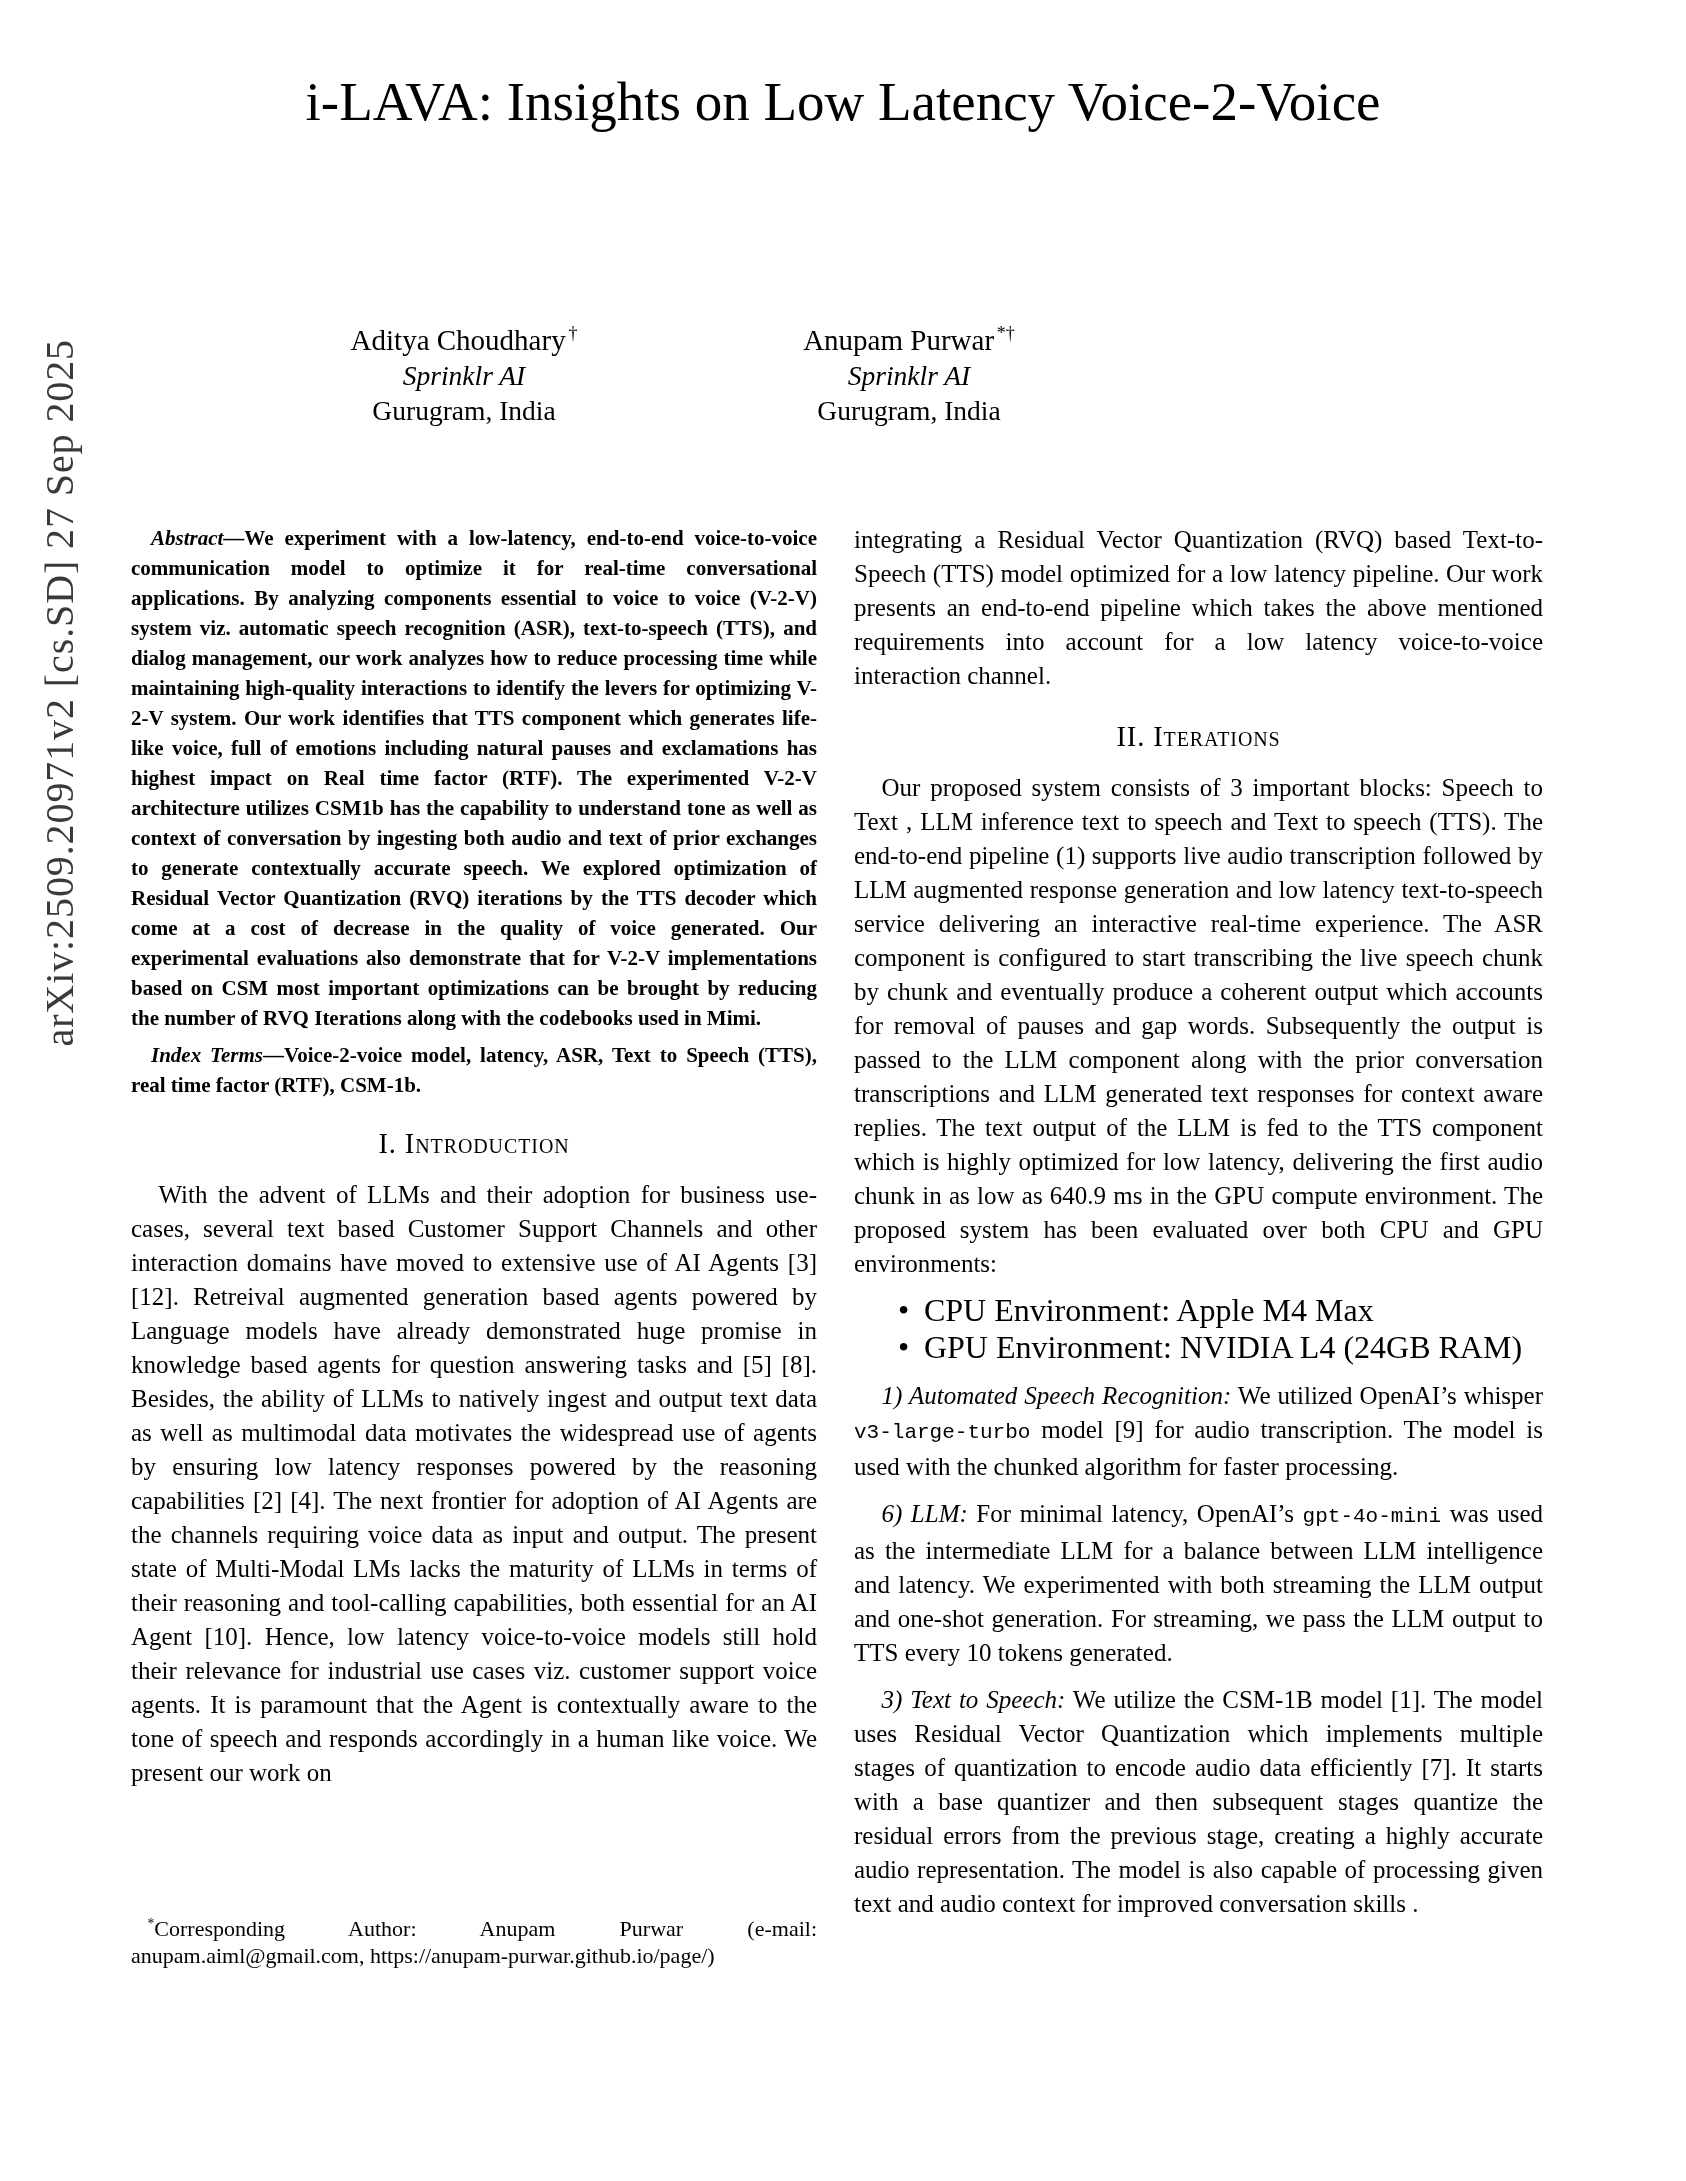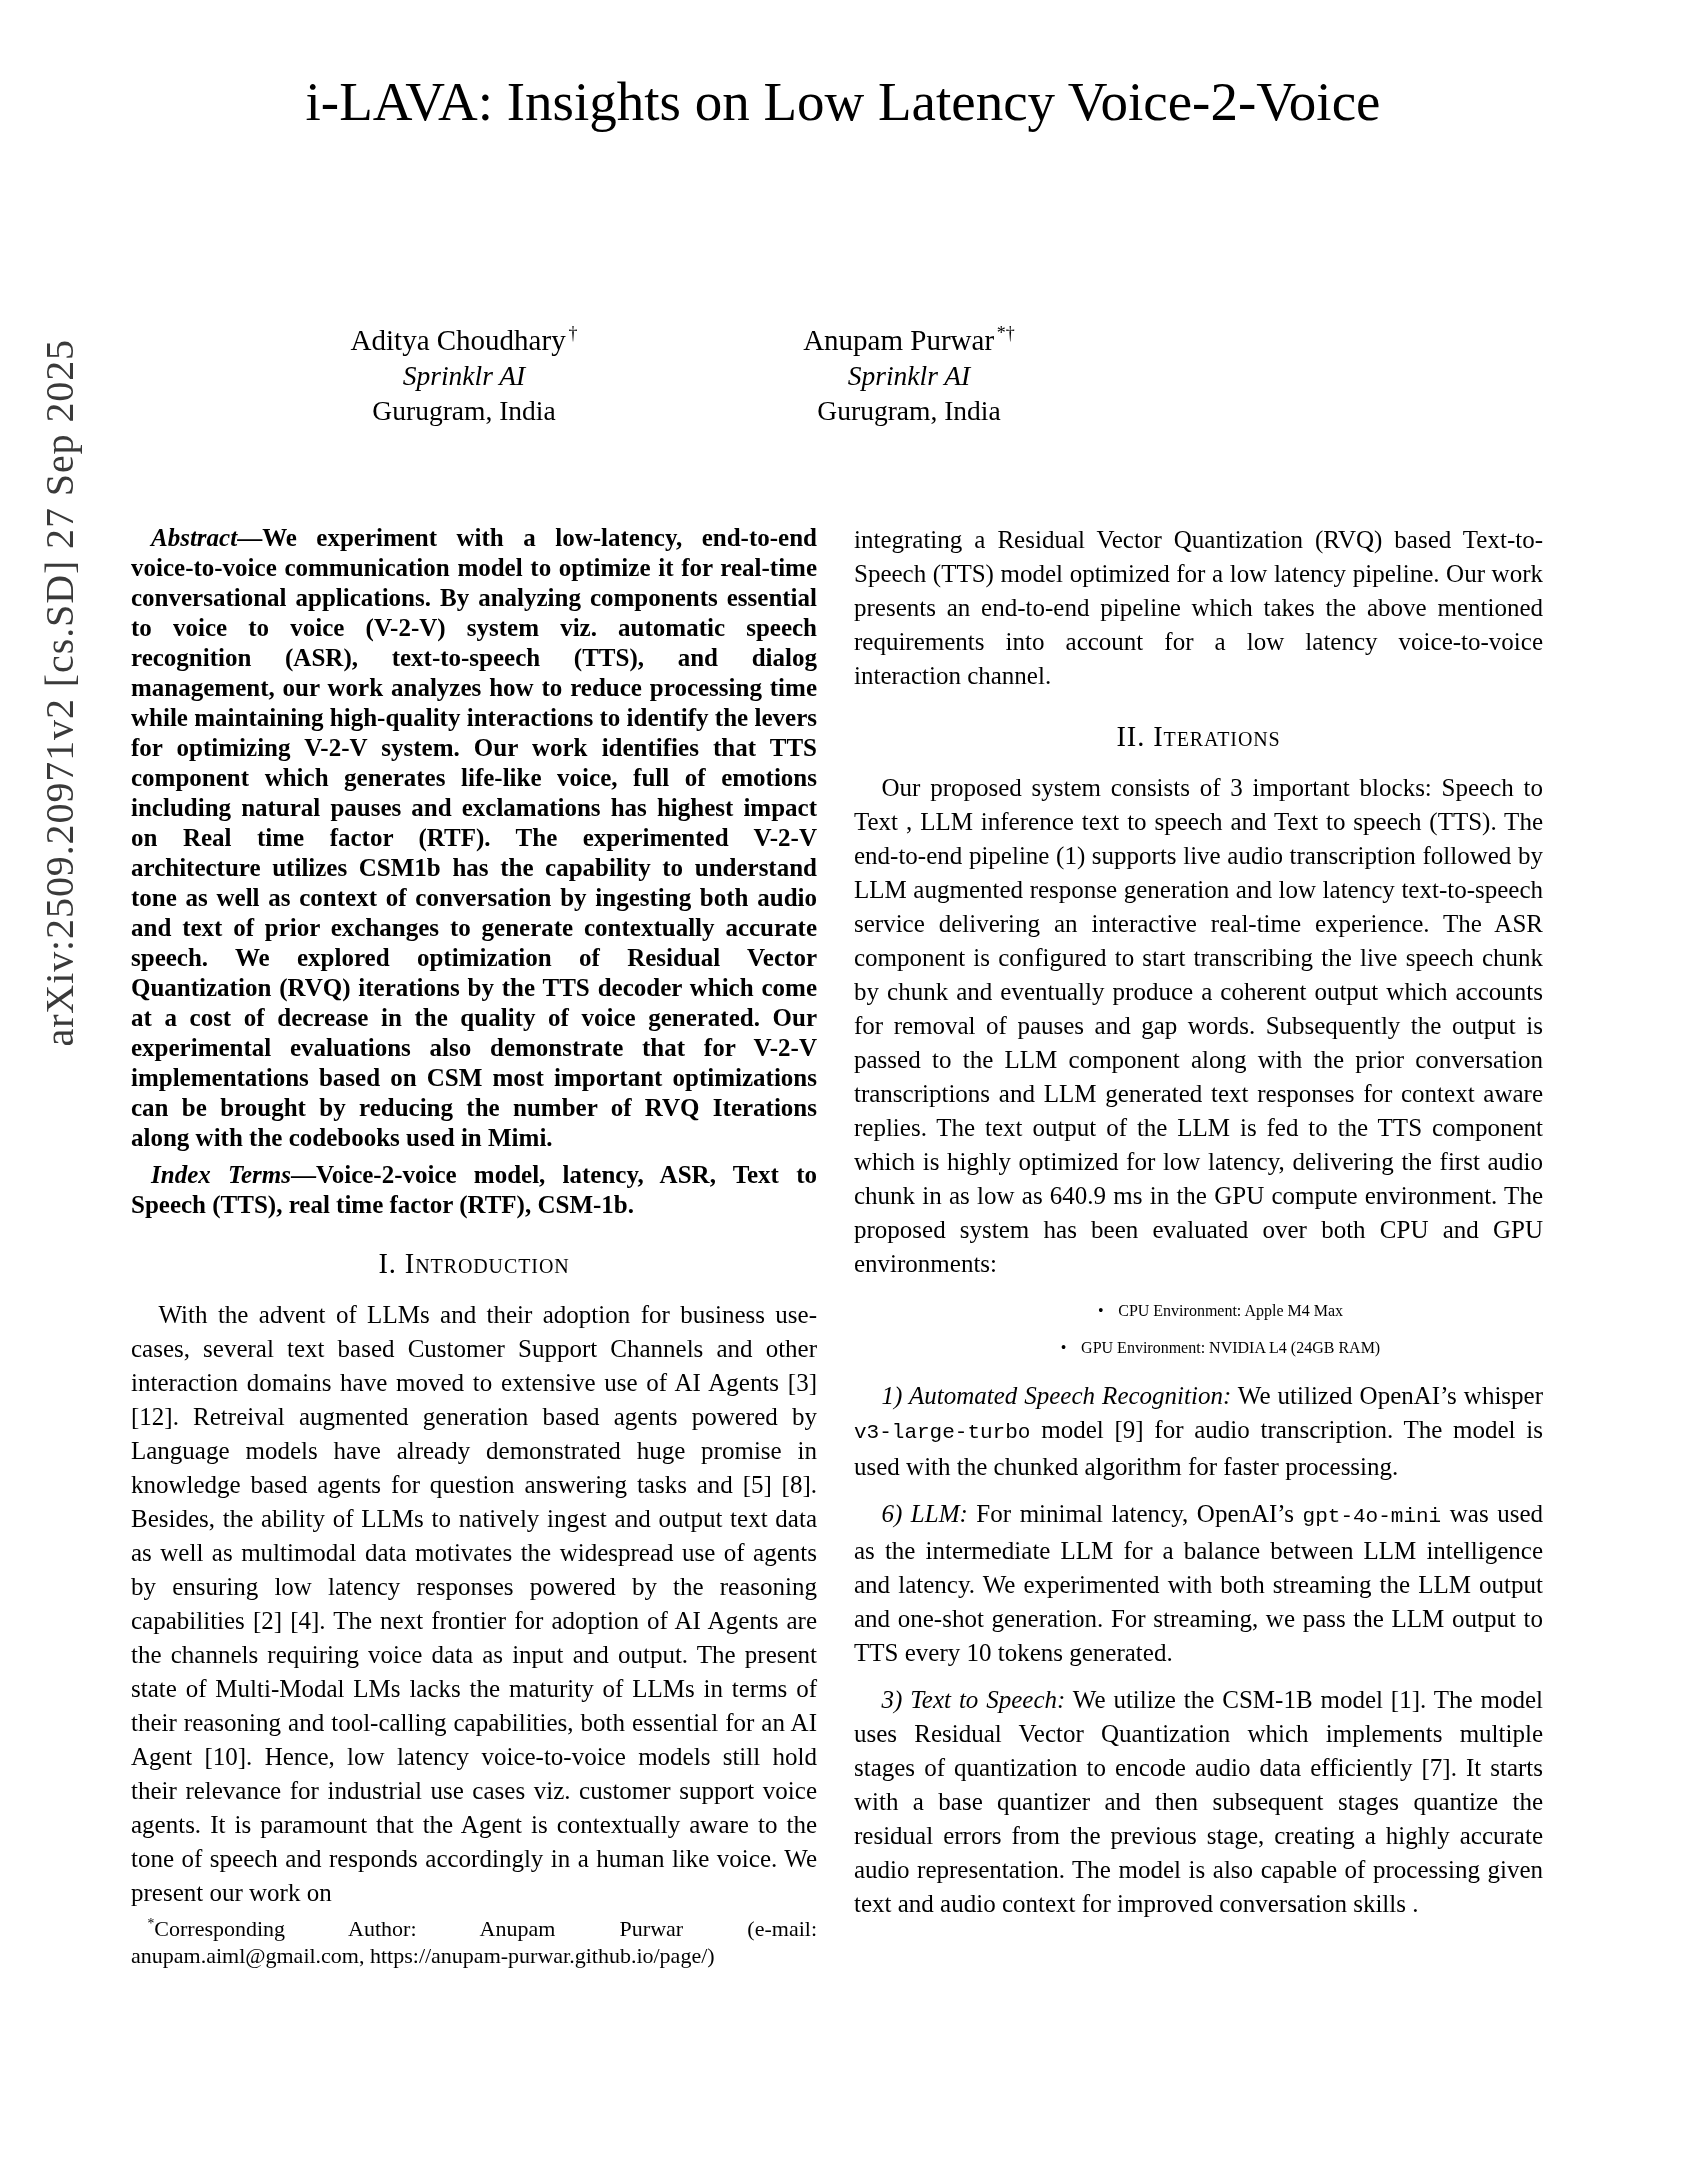--- a/index.html
+++ b/index.html
@@ -76,21 +76,21 @@
     top: 523px;
     text-align: justify;
   }
   .col-left  { left: 131px; width: 686px; }
   .col-right { left: 854px; width: 689px; }
 
   p { margin: 0; }
 
   .abstract, .index {
     font-weight: bold;
-    font-size: 25px;
+    font-size: 21px;
     line-height: 30px;
     text-indent: 20px;
   }
   .index { margin-top: 7.3px; }
   .abstract .lead, .index .lead { font-style: italic; }
 
   .heading {
     margin: 27.5px 0 18.4px 0;
     font-size: 28.5px;
     font-weight: 400;
@@ -111,23 +111,23 @@
 
   code {
     font-family: "Liberation Mono", "DejaVu Sans Mono", monospace;
     font-size: 21px;
   }
 
   ul.env {
     list-style: none;
     margin: 11px 0 0 0;
     padding: 0 0 0 44px;
-    font-size: 16px;
+    font-size: 32px;
     line-height: 37px;
-    text-align: center;
+    text-align: left;
   }
   ul.env li::before { content: "•"; margin-right: 14.7px; }
 
   
   .footnote {
     position: absolute;
     left: 131px;
     top: 1915px;
     width: 686px;
     font-size: 22px;

